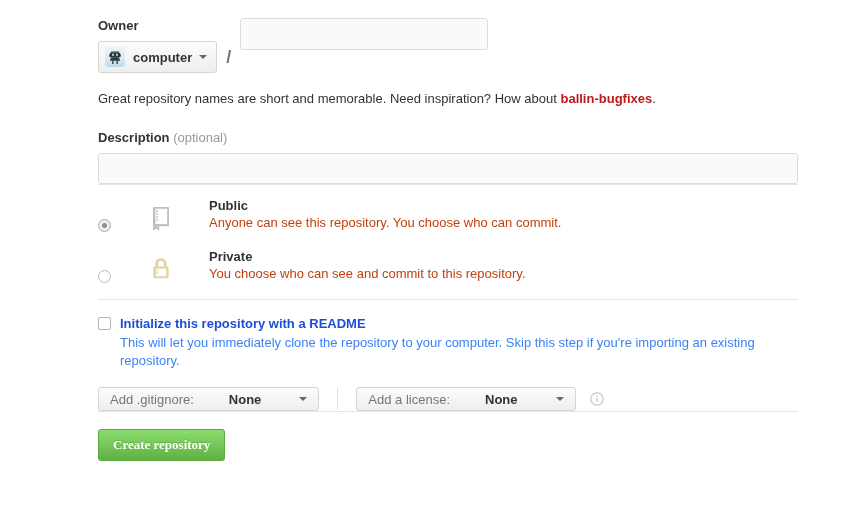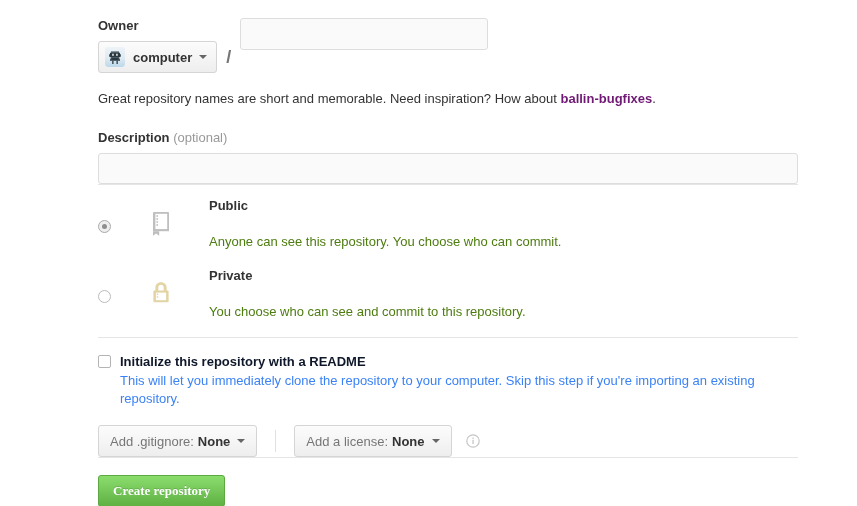--- a/index.html
+++ b/index.html
@@ -111,21 +111,21 @@
     outline: none;
   }
 
   .hint {
     font-size: 13px;
     color: #333;
     margin-top: 17px;
     line-height: 18px;
   }
   .hint .suggestion {
-    color: #701a75;
+    color: #b91c1c;
     font-weight: bold;
     text-decoration: none;
     cursor: pointer;
   }
 
   
   .desc-block { margin-top: 22px; }
   .desc-input {
     display: block;
     width: 700px;
@@ -150,21 +150,21 @@
     height: 0;
   }
   .rule-1 { margin-top: 21px; }
   .rule-2 { margin-top: 14px; }
   .rule-3 { margin-top: 24px; }
 
   
   .vis-list { margin-top: 12px; }
   .vis-item {
     display: flex;
-    align-items: center;
+    align-items: flex-end;
     margin-bottom: 16px;
     cursor: pointer;
     gap: 25px;
   }
   .radio {
     width: 13px; height: 13px;
     box-sizing: border-box;
     border-radius: 50%;
     border: 1px solid #bbbbbb;
     background: #fff;
@@ -194,23 +194,23 @@
 
   .vis-text { flex: 1 1 auto; }
   .vis-title {
     font-size: 13px;
     font-weight: bold;
     color: #333;
     line-height: 17px;
   }
   .vis-desc {
     font-size: 13px;
-    color: #4d7c0f;
+    color: #c2410c;
     line-height: 18px;
-    margin-top: 19px;
+    margin-top: 0;
   }
 
   
   .readme-block { margin-top: 15px; }
   .readme-row {
     display: flex;
     align-items: flex-start;
   }
   .checkbox {
     width: 13px; height: 13px;
@@ -218,52 +218,53 @@
     border: 1px solid #b4b4b4;
     border-radius: 2px;
     background: #fff;
     margin: 2px 0 0 0;
     flex: 0 0 auto;
     cursor: pointer;
   }
   .readme-label {
     font-size: 13px;
     font-weight: bold;
-    color: #0f172a;
+    color: #1d4ed8;
     margin-left: 9px;
     line-height: 17px;
     cursor: pointer;
   }
   .readme-desc {
     font-size: 13px;
     color: #3b82f6;
     line-height: 18px;
     margin: 2px 0 4px 22px;
   }
 
   
   .dd-row {
     display: flex;
     align-items: center;
     margin-top: 17px;
   }
   .dd-btn {
     display: inline-flex;
     align-items: center;
-    height: 32px;
+    height: 24px;
     box-sizing: border-box;
     padding: 0 11px;
     background-image: linear-gradient(#fcfcfc, #eeeeee);
     background-color: #f4f4f4;
     border: 1px solid #d5d5d5;
     border-radius: 3px;
     font-size: 13px;
     color: #767676;
     cursor: pointer;
     white-space: nowrap;
+    gap: 31px;
   }
   .dd-btn .dd-value {
     font-weight: bold;
     color: #333;
     margin-left: 4px;
   }
   .dd-sep {
     width: 1px;
     height: 22px;
     background: #e0e0e0;

